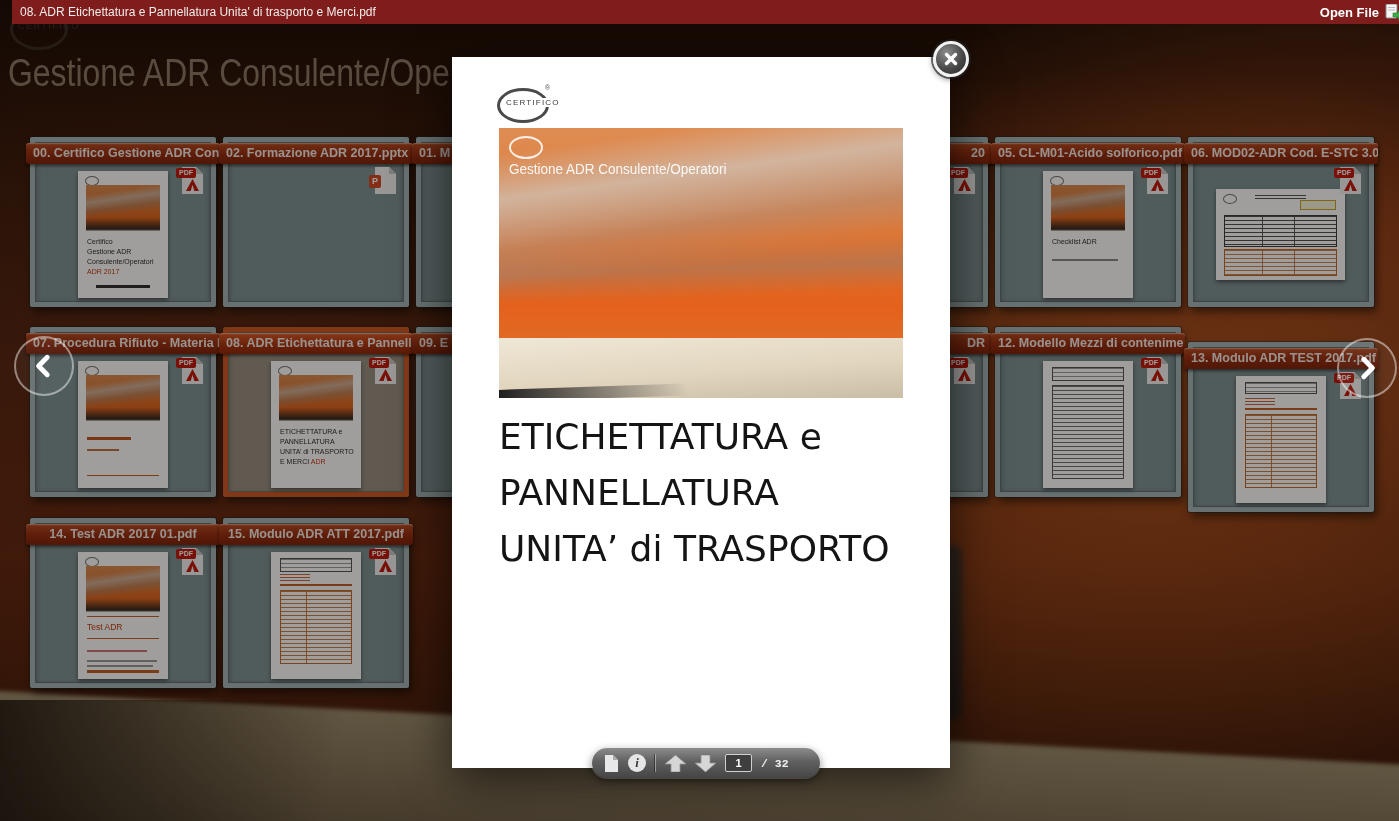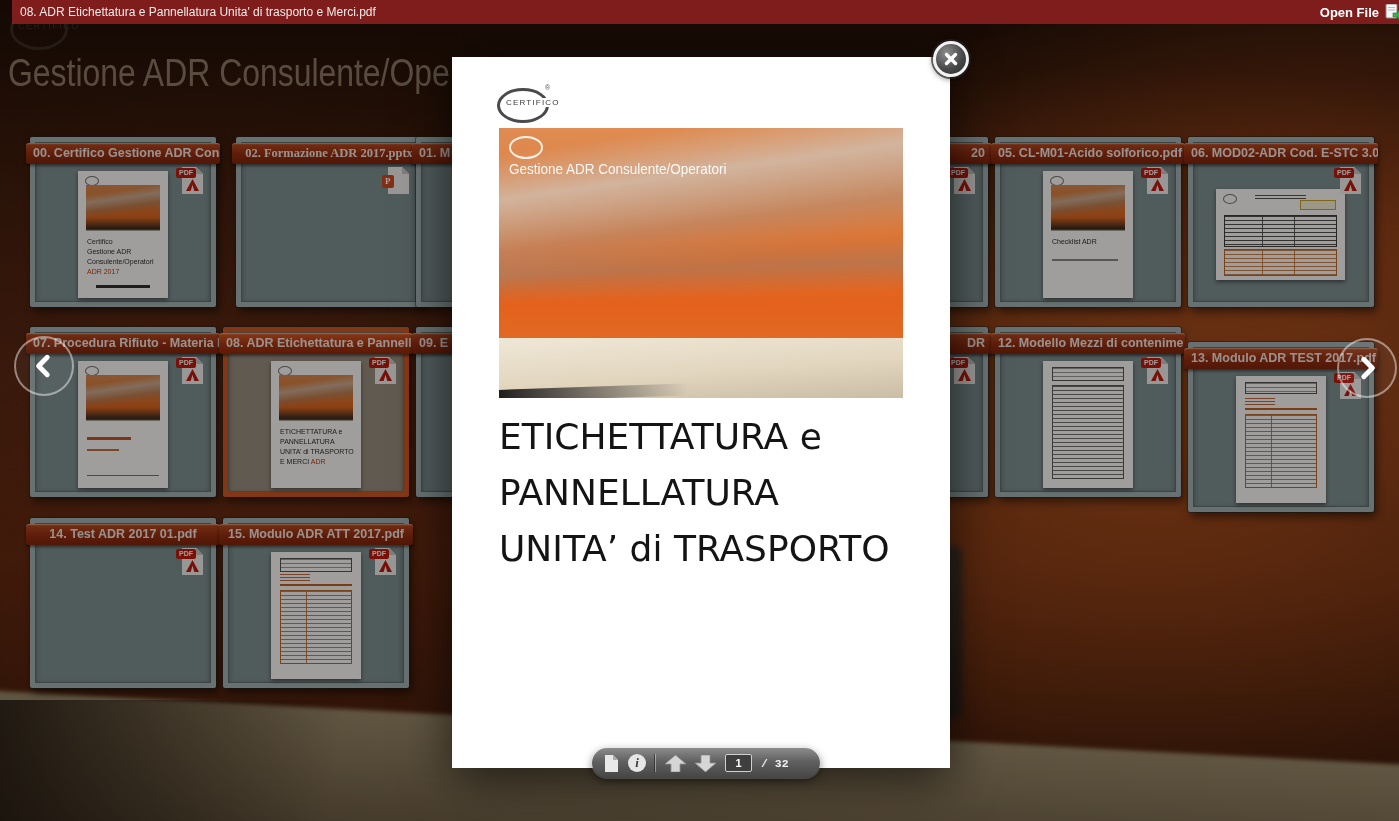--- a/index.html
+++ b/index.html
@@ -189,21 +189,21 @@
         </div>
         <div class="foot-rule"></div>
       </div>
       <div class="badge">
         <div class="b-page"></div>
         <div class="b-fold"></div>
         <div class="b-glyph"></div>
         <div class="b-label">PDF</div>
       </div>
     </div>
-    <div class="tile" style="left: 236px; top: 137px; font-family: Liberation Serif, serif;">
+    <div class="tile" style="left: 223px; top: 137px;">
       <div class="tile-inner"></div>
       <div class="tile-title">02. Formazione ADR 2017.pptx</div>
       <div class="badge ppt">
         <div class="b-page"></div>
         <div class="b-fold"></div>
         <div class="b-label">P</div>
       </div>
     </div>
     <div class="tile" style="left: 416px; top: 137px;">
       <div class="tile-inner"></div>
@@ -364,20 +364,33 @@
       <div class="badge">
         <div class="b-page"></div>
         <div class="b-fold"></div>
         <div class="b-glyph"></div>
         <div class="b-label">PDF</div>
       </div>
     </div>
     <div class="tile" style="left: 30px; top: 518px;">
       <div class="tile-inner"></div>
       <div class="tile-title">14. Test ADR 2017 01.pdf</div>
+      <div class="page portrait">
+        <div class="mini-logo"></div>
+        <div class="cov-img"></div>
+        <div class="cov-lines" style="top: 70px; font-size: 8.5px; color: rgb(192, 90, 32);">
+          <div class="accent">Test ADR</div>
+        </div>
+        <div class="thin-rule" style="top: 64px;"></div>
+        <div class="thin-rule" style="top: 86px;"></div>
+        <div class="bar" style="position: absolute; left: 9px; top: 94px; width: 60px; height: 2px; background: rgb(204, 119, 119);"></div>
+        <div class="bar" style="position: absolute; left: 9px; top: 104px; width: 70px; height: 2px; background: rgb(153, 153, 153);"></div>
+        <div class="bar" style="position: absolute; left: 9px; top: 109px; width: 66px; height: 2px; background: rgb(153, 153, 153);"></div>
+        <div class="thin-rule" style="top: 118px; height: 3px;"></div>
+      </div>
       <div class="badge">
         <div class="b-page"></div>
         <div class="b-fold"></div>
         <div class="b-glyph"></div>
         <div class="b-label">PDF</div>
       </div>
     </div>
     <div class="tile" style="left: 223px; top: 518px;">
       <div class="tile-inner"></div>
       <div class="tile-title">15. Modulo ADR ATT 2017.pdf</div>

